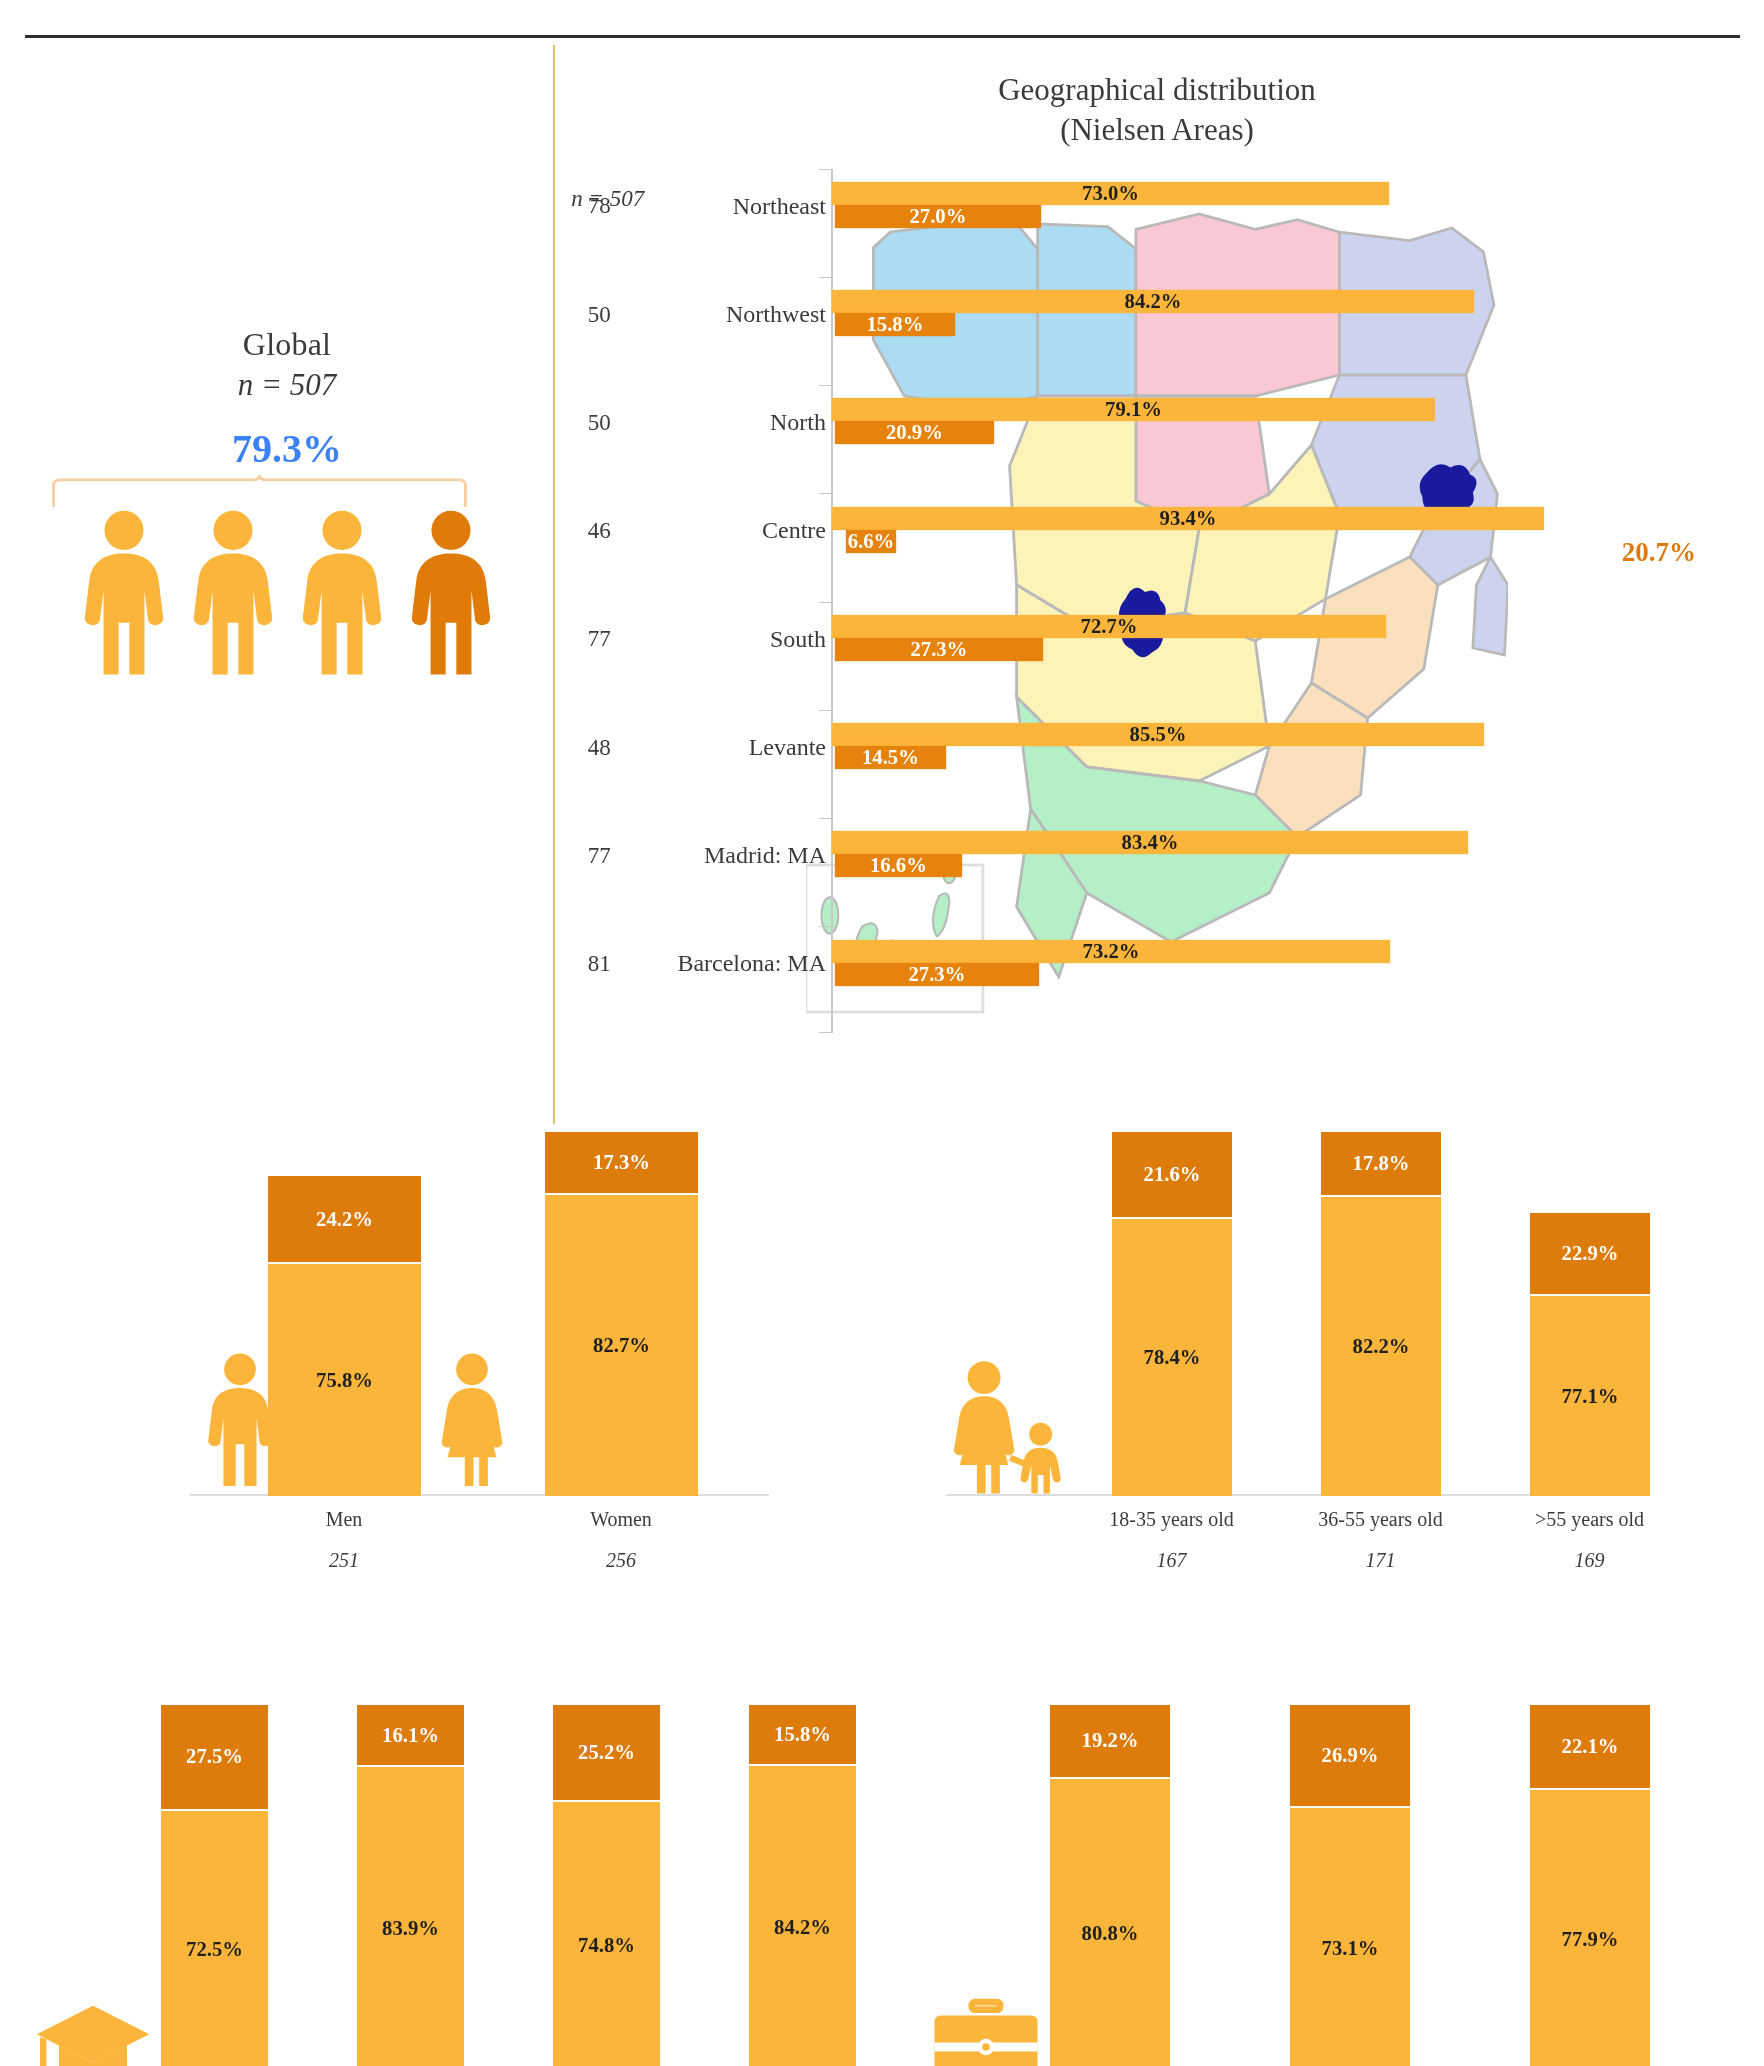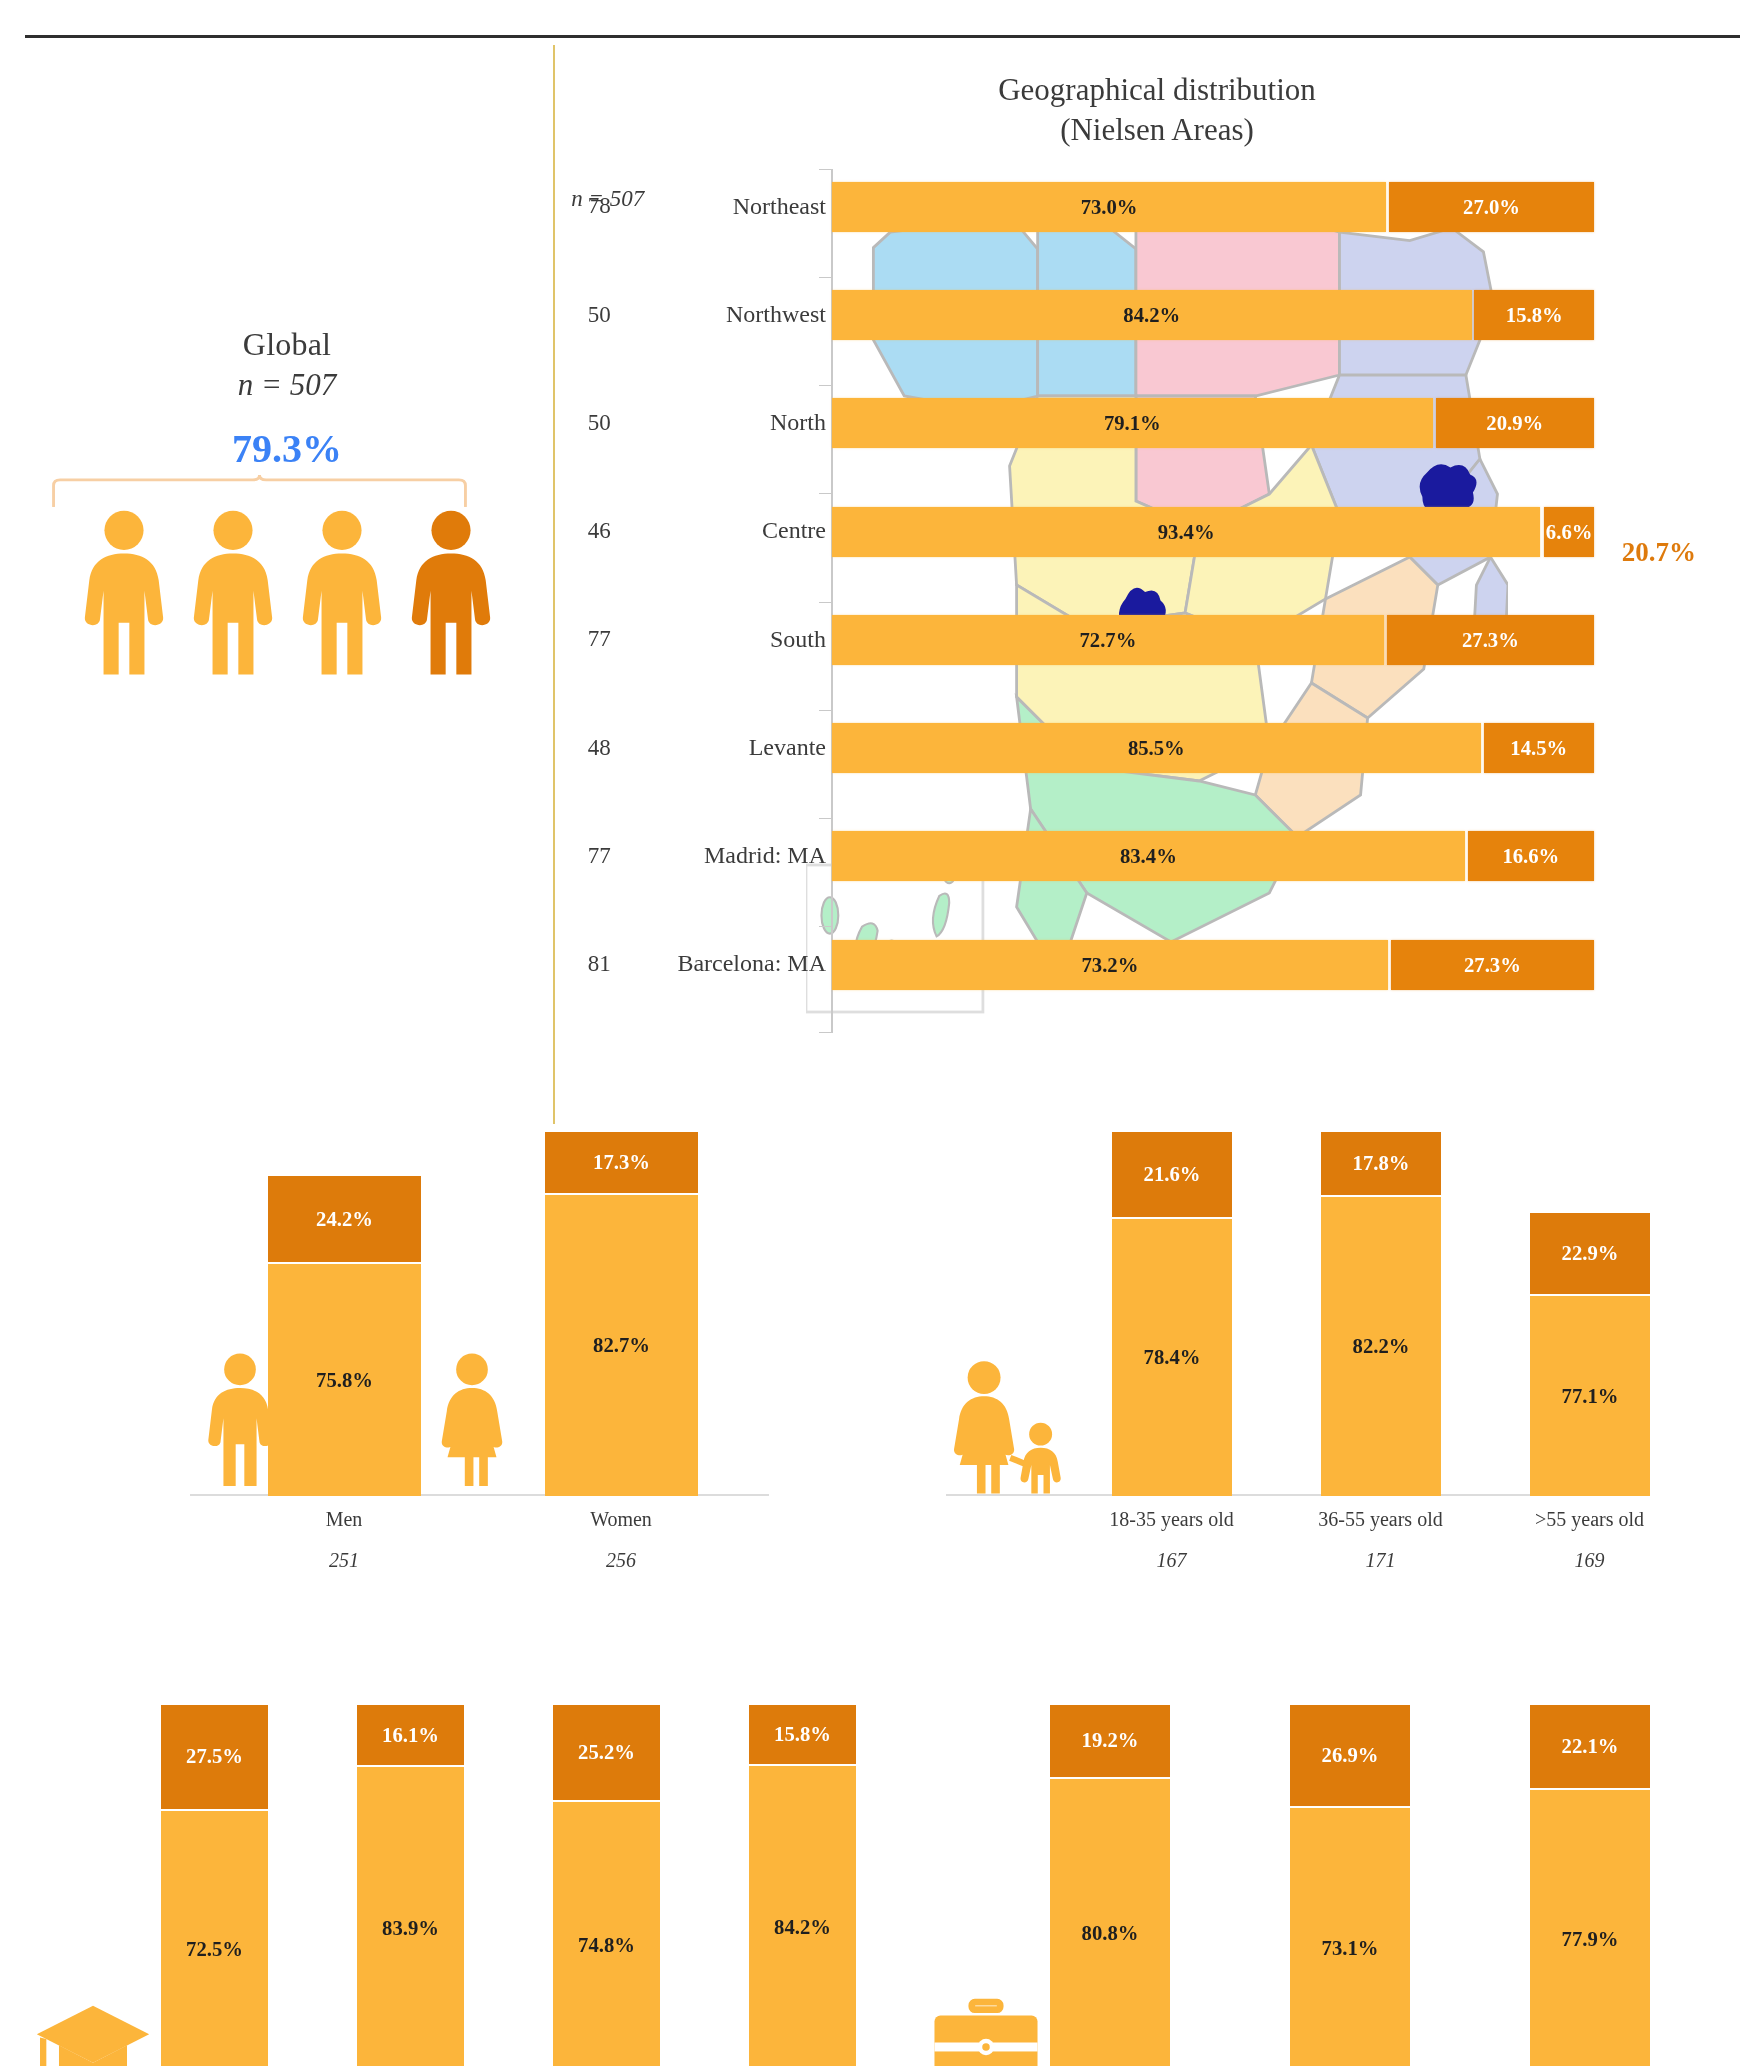--- a/index.html
+++ b/index.html
@@ -29,21 +29,21 @@
   .geo-panel { position:absolute; left:558px; top:62px; width:1198px; height:1058px; }
   .geo-title { position:absolute; left:289px; top:8.3px; width:620px; text-align:center;
                font-size:31px; line-height:1.28; }
   .geo-n     { position:absolute; left:13.2px; top:124px; font-size:23px; font-style:italic; }
   .geo-plot  { position:absolute; left:0; top:0; width:1198px; height:1058px; }
 
   .map-layer { position:absolute; left:248px; top:103px; width:702px; height:868px; z-index:1; }
   .axis-line { position:absolute; left:273px; top:107px; width:2.1px; height:864px; background:#c9c9c9; z-index:3;}
   .tick      { position:absolute; left:261px; width:11.6px; height:1.2px; background:#c9c9c9; z-index:3;}
 
-  .bar-row   { position:absolute; left:0; height:50px; z-index:4; display:flex; align-items:stretch; }
+  .bar-row   { position:absolute; left:0; height:50px; z-index:4; display:flex; align-items:stretch;flex-direction:column; }
   .row-count { position:absolute; left:8.3px; width:66px; text-align:center; font-size:23px; z-index:5; }
   .row-label { position:absolute; left:74px; width:194px; text-align:right; font-size:24px; z-index:5; }
 
   .seg-yes { background:#FCB53B; display:flex; align-items:center; justify-content:center;
              color:#1f1f1f; font-size:20.7px; font-weight:bold; box-shadow:0 0 2.1px rgba(252,181,59,.45); }
   .seg-no  { background:#E6830C; display:flex; align-items:center; justify-content:center;
              color:#fff; font-size:20.7px; font-weight:bold; box-shadow:0 0 2.1px rgba(230,131,12,.45); }
 
   
   .col-sec { position:absolute; }
@@ -160,21 +160,21 @@
       <div class="row-count" style="top: 348px;">50</div>
       <div class="row-label" style="top: 347px;">North</div>
       <div class="bar-row" style="top: 336px; left: 274px; width: 762px;">
         <div class="seg-yes" style="width: 603px;">79.1%</div>
         <div class="seg-no" style="width: 159px; margin-left: 2.9px;">20.9%</div>
       </div>
       <div class="row-count" style="top: 456px;">46</div>
       <div class="row-label" style="top: 455px;">Centre</div>
       <div class="bar-row" style="top: 445px; left: 274px; width: 762px;">
         <div class="seg-yes" style="width: 712px;">93.4%</div>
-        <div class="seg-no" style="width: 50px; margin-left: 4px;">6.6%</div>
+        <div class="seg-no" style="width: 50px; margin-left: 14px;">6.6%</div>
       </div>
       <div class="row-count" style="top: 564px;">77</div>
       <div class="row-label" style="top: 564px;">South</div>
       <div class="bar-row" style="top: 553px; left: 274px; width: 762px;">
         <div class="seg-yes" style="width: 554px;">72.7%</div>
         <div class="seg-no" style="width: 208px; margin-left: 2.9px;">27.3%</div>
       </div>
       <div class="row-count" style="top: 673px;">48</div>
       <div class="row-label" style="top: 672px;">Levante</div>
       <div class="bar-row" style="top: 661px; left: 274px; width: 762px;">

